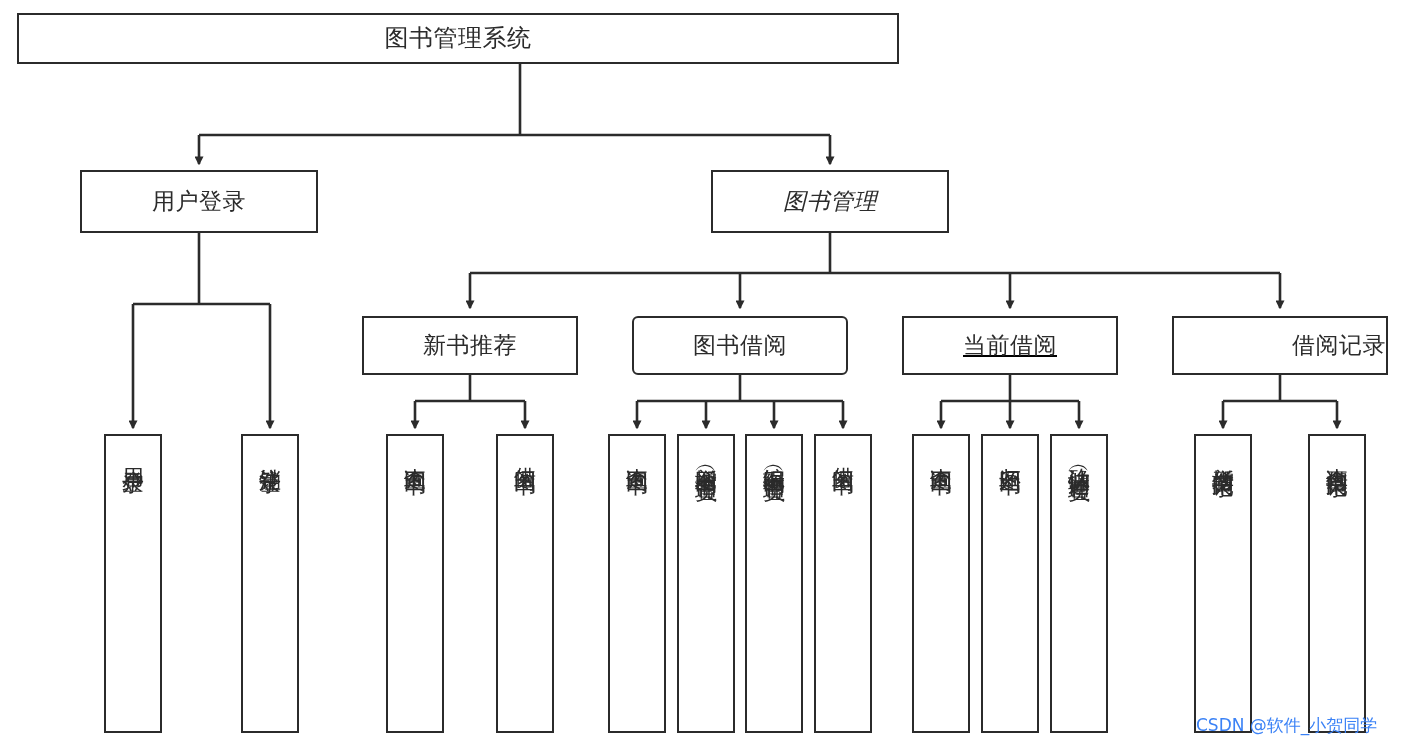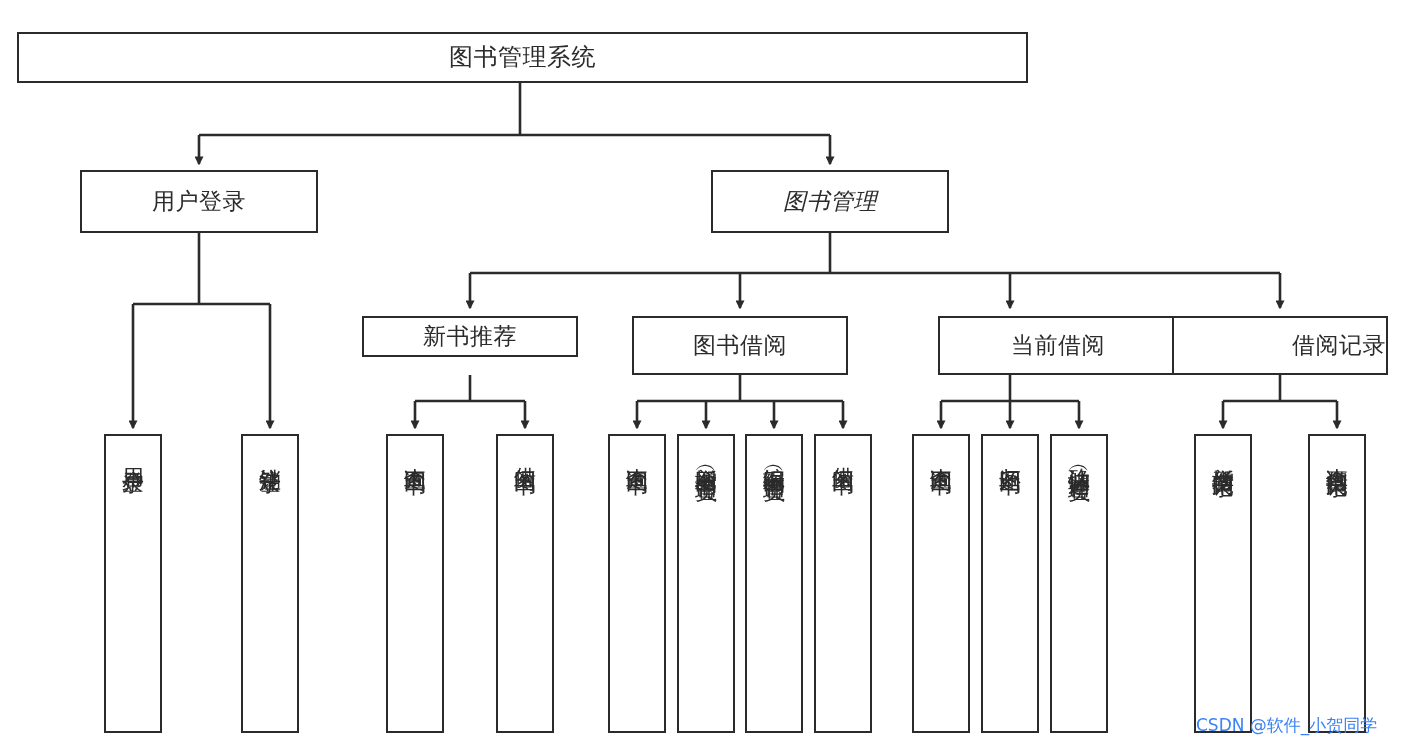--- a/index.html
+++ b/index.html
@@ -125,38 +125,38 @@
       <path d="M1010,401 L1010,428" marker-end="url(#arrowhead)"></path>
       <path d="M1079,401 L1079,428" marker-end="url(#arrowhead)"></path>
 
       <path d="M1280,375 L1280,401"></path>
       <path d="M1223,401 L1337,401"></path>
       <path d="M1223,401 L1223,428" marker-end="url(#arrowhead)"></path>
       <path d="M1337,401 L1337,428" marker-end="url(#arrowhead)"></path>
     </g>
   </svg>
 
-  <div class="node horiz root" style="left:17px; top:13px; width:1011px; height:51px;margin-top:19px;">
+  <div class="node horiz root" style="left:17px; top:13px; width:882px; height:51px;">
     <span class="node-label">图书管理系统</span>
   </div>
 
   <div class="node horiz" style="left:80px; top:170px; width:238px; height:63px;">
     <span class="node-label">用户登录</span>
   </div>
   <div class="node horiz" style="left:711px; top:170px; width:238px; height:63px;font-style:italic;">
     <span class="node-label">图书管理</span>
   </div>
 
-  <div class="node horiz" style="left:362px; top:316px; width:216px; height:41px;">
+  <div class="node horiz" style="left:362px; top:316px; width:216px; height:59px;">
     <span class="node-label">新书推荐</span>
   </div>
-  <div class="node horiz" style="left:632px; top:316px; width:216px; height:59px;">
+  <div class="node horiz" style="left:632px; top:316px; width:216px; height:59px;border-radius:6px;">
     <span class="node-label">图书借阅</span>
   </div>
-  <div class="node horiz" style="left:938px; top:316px; width:240px; height:59px;">
+  <div class="node horiz" style="left:902px; top:316px; width:216px; height:59px;text-decoration:underline;">
     <span class="node-label">当前借阅</span>
   </div>
   <div class="node horiz" style="left:1172px; top:316px; width:216px; height:59px;justify-content:flex-end;">
     <span class="node-label">借阅记录</span>
   </div>
 
   <div class="node leaf" style="left:104px; top:434px; width:58px; height:299px;">
     <span class="node-label">用户登录</span>
   </div>
   <div class="node leaf" style="left:241px; top:434px; width:58px; height:299px;">

